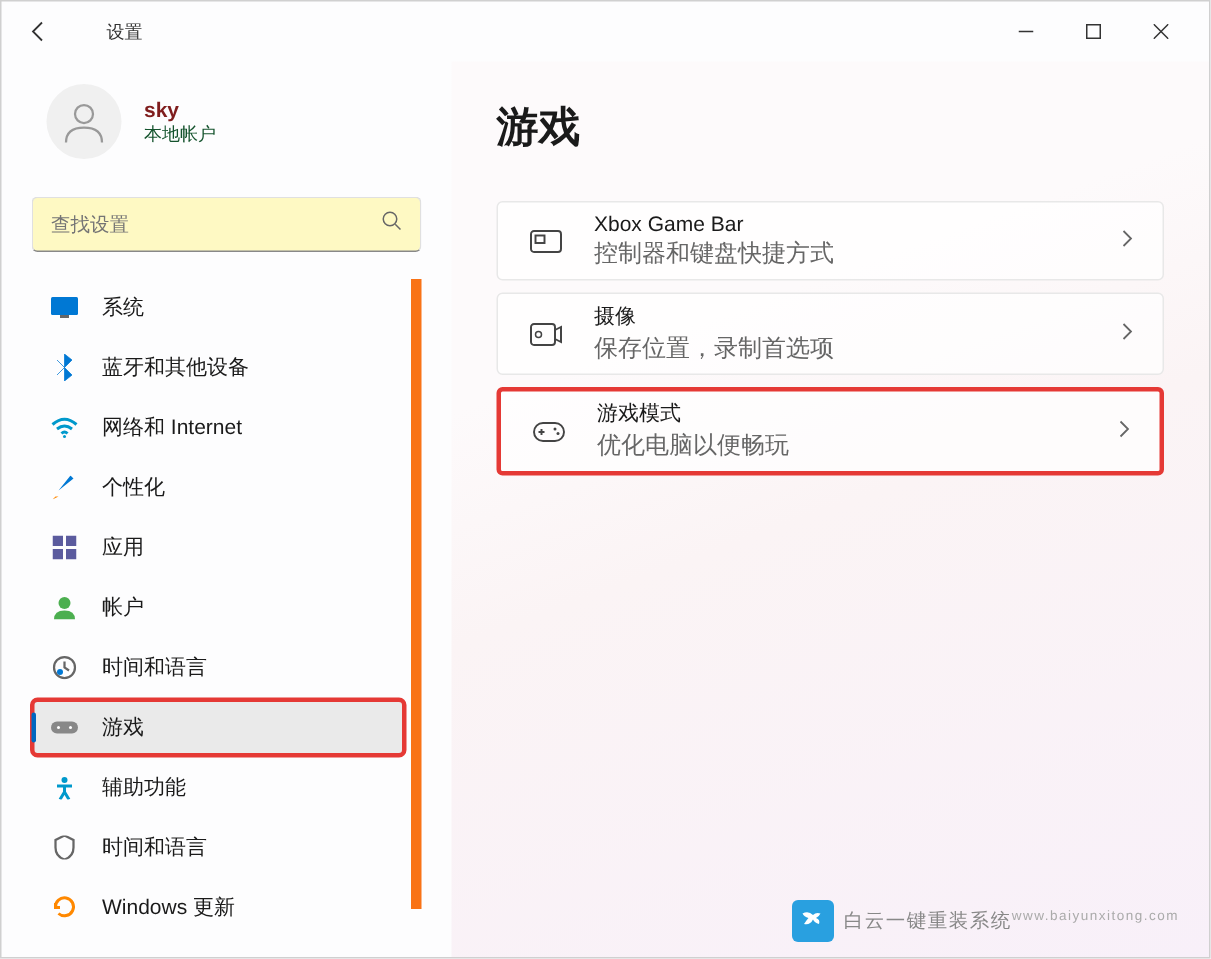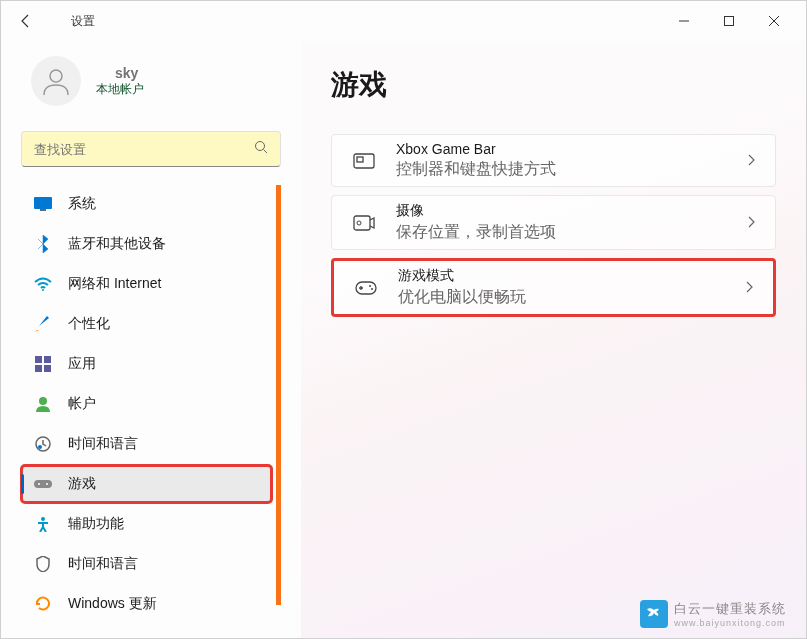--- a/index.html
+++ b/index.html
@@ -10,49 +10,49 @@
     .title-text { font-size: 12px; color: #333; }
     .window-controls { margin-left: auto; display: flex; }
     .win-ctrl { width: 45px; height: 30px; display: flex; align-items: center; justify-content: center; }
     
     .content { display: flex; height: calc(100% - 40px); }
     
     .sidebar { width: 300px; padding: 15px 20px 0 20px; position: relative; }
     .user-section { display: flex; align-items: center; margin-bottom: 25px; padding-left: 10px; }
     .avatar { width: 50px; height: 50px; border-radius: 50%; background: #f0f0f0; display: flex; align-items: center; justify-content: center; margin-right: 15px; }
     .user-info { display: flex; flex-direction: column; }
-    .user-name { font-size: 14px; font-weight: 600; color: #737373; margin-left: 19px; }
+    .user-name { font-size: 14px; font-weight: 600; color: #7f1d1d; }
     .user-type { font-size: 12px; color: #14532d; }
     
     .search-box { background: #fef9c3; border: 1px solid #e0e0e0; border-bottom: 1px solid #888; border-radius: 4px; padding: 8px 12px; display: flex; align-items: center; margin-bottom: 18px; }
     .search-input { flex: 1; border: none; outline: none; font-size: 13px; color: #888; background: transparent; }
     .search-icon { color: #666; }
     
-    .nav-list { list-style: none; border-right: 5px solid #f97316; padding-right: 4px; height: 420px; }
+    .nav-list { list-style: none; border-right: 7px solid #f97316; padding-right: 4px; height: 420px; }
     .nav-item { display: flex; align-items: center; padding: 9px 12px; border-radius: 4px; cursor: pointer; font-size: 14px; color: #1a1a1a; margin-bottom: 2px; position: relative; }
     .nav-item.active { background: #eaeaea; }
     .nav-item.active::before { content: ""; position: absolute; left: 0; top: 9px; bottom: 9px; width: 3px; background: #0067c0; border-radius: 2px; }
     .nav-item.highlighted { outline: 3px solid #e53935; outline-offset: -2px; }
     .nav-icon { width: 20px; height: 20px; margin-right: 15px; display: flex; align-items: center; justify-content: center; }
     .nav-label { flex: 1; }
     
     .main { flex: 1; padding: 25px 30px 0 30px; background: linear-gradient(160deg, #fdfafb 30%, #fbf4f5 50%, #f8f0f9 100%); }
     .page-title { font-size: 28px; font-weight: 600; color: #1a1a1a; margin-bottom: 30px; }
     
     .settings-card { background: rgba(255,255,255,0.7); border: 1px solid #e8e8e8; border-radius: 4px; padding: 6px 20px; display: flex; align-items: center; margin-bottom: 8px; cursor: pointer; }
     .settings-card.highlighted { border: 3px solid #e53935; justify-content: center; }
     .card-icon { width: 24px; height: 24px; margin-right: 20px; display: flex; align-items: center; justify-content: center; color: #444; }
     .card-text { flex: 1; }
     .card-title { font-size: 14px; color: #1a1a1a; }
     .card-subtitle { font-size: 16px; color: #666; margin-top: 2px; }
     .chevron { color: #666; }
     
     .watermark { position: absolute; bottom: 10px; right: 20px; display: flex; align-items: center; }
     .wm-logo { width: 28px; height: 28px; background: #29a0e0; border-radius: 4px; display: flex; align-items: center; justify-content: center; margin-right: 6px; }
-    .wm-text { display: flex; flex-direction: column; }
+    .wm-text { display: flex; flex-direction: row; }
     .wm-title { font-size: 13px; color: #888; font-weight: 500; letter-spacing: 1px; }
     .wm-url { font-size: 9px; color: #aaa; letter-spacing: 1px; }
   </style>
 </head>
 <body>
 
 <div class="titlebar">
   <div class="back-btn">
     <svg width="16" height="16" viewBox="0 0 16 16">
         <path d="M10 2 L4 8 L10 14" stroke="#333" stroke-width="1.2" fill="none"></path>

